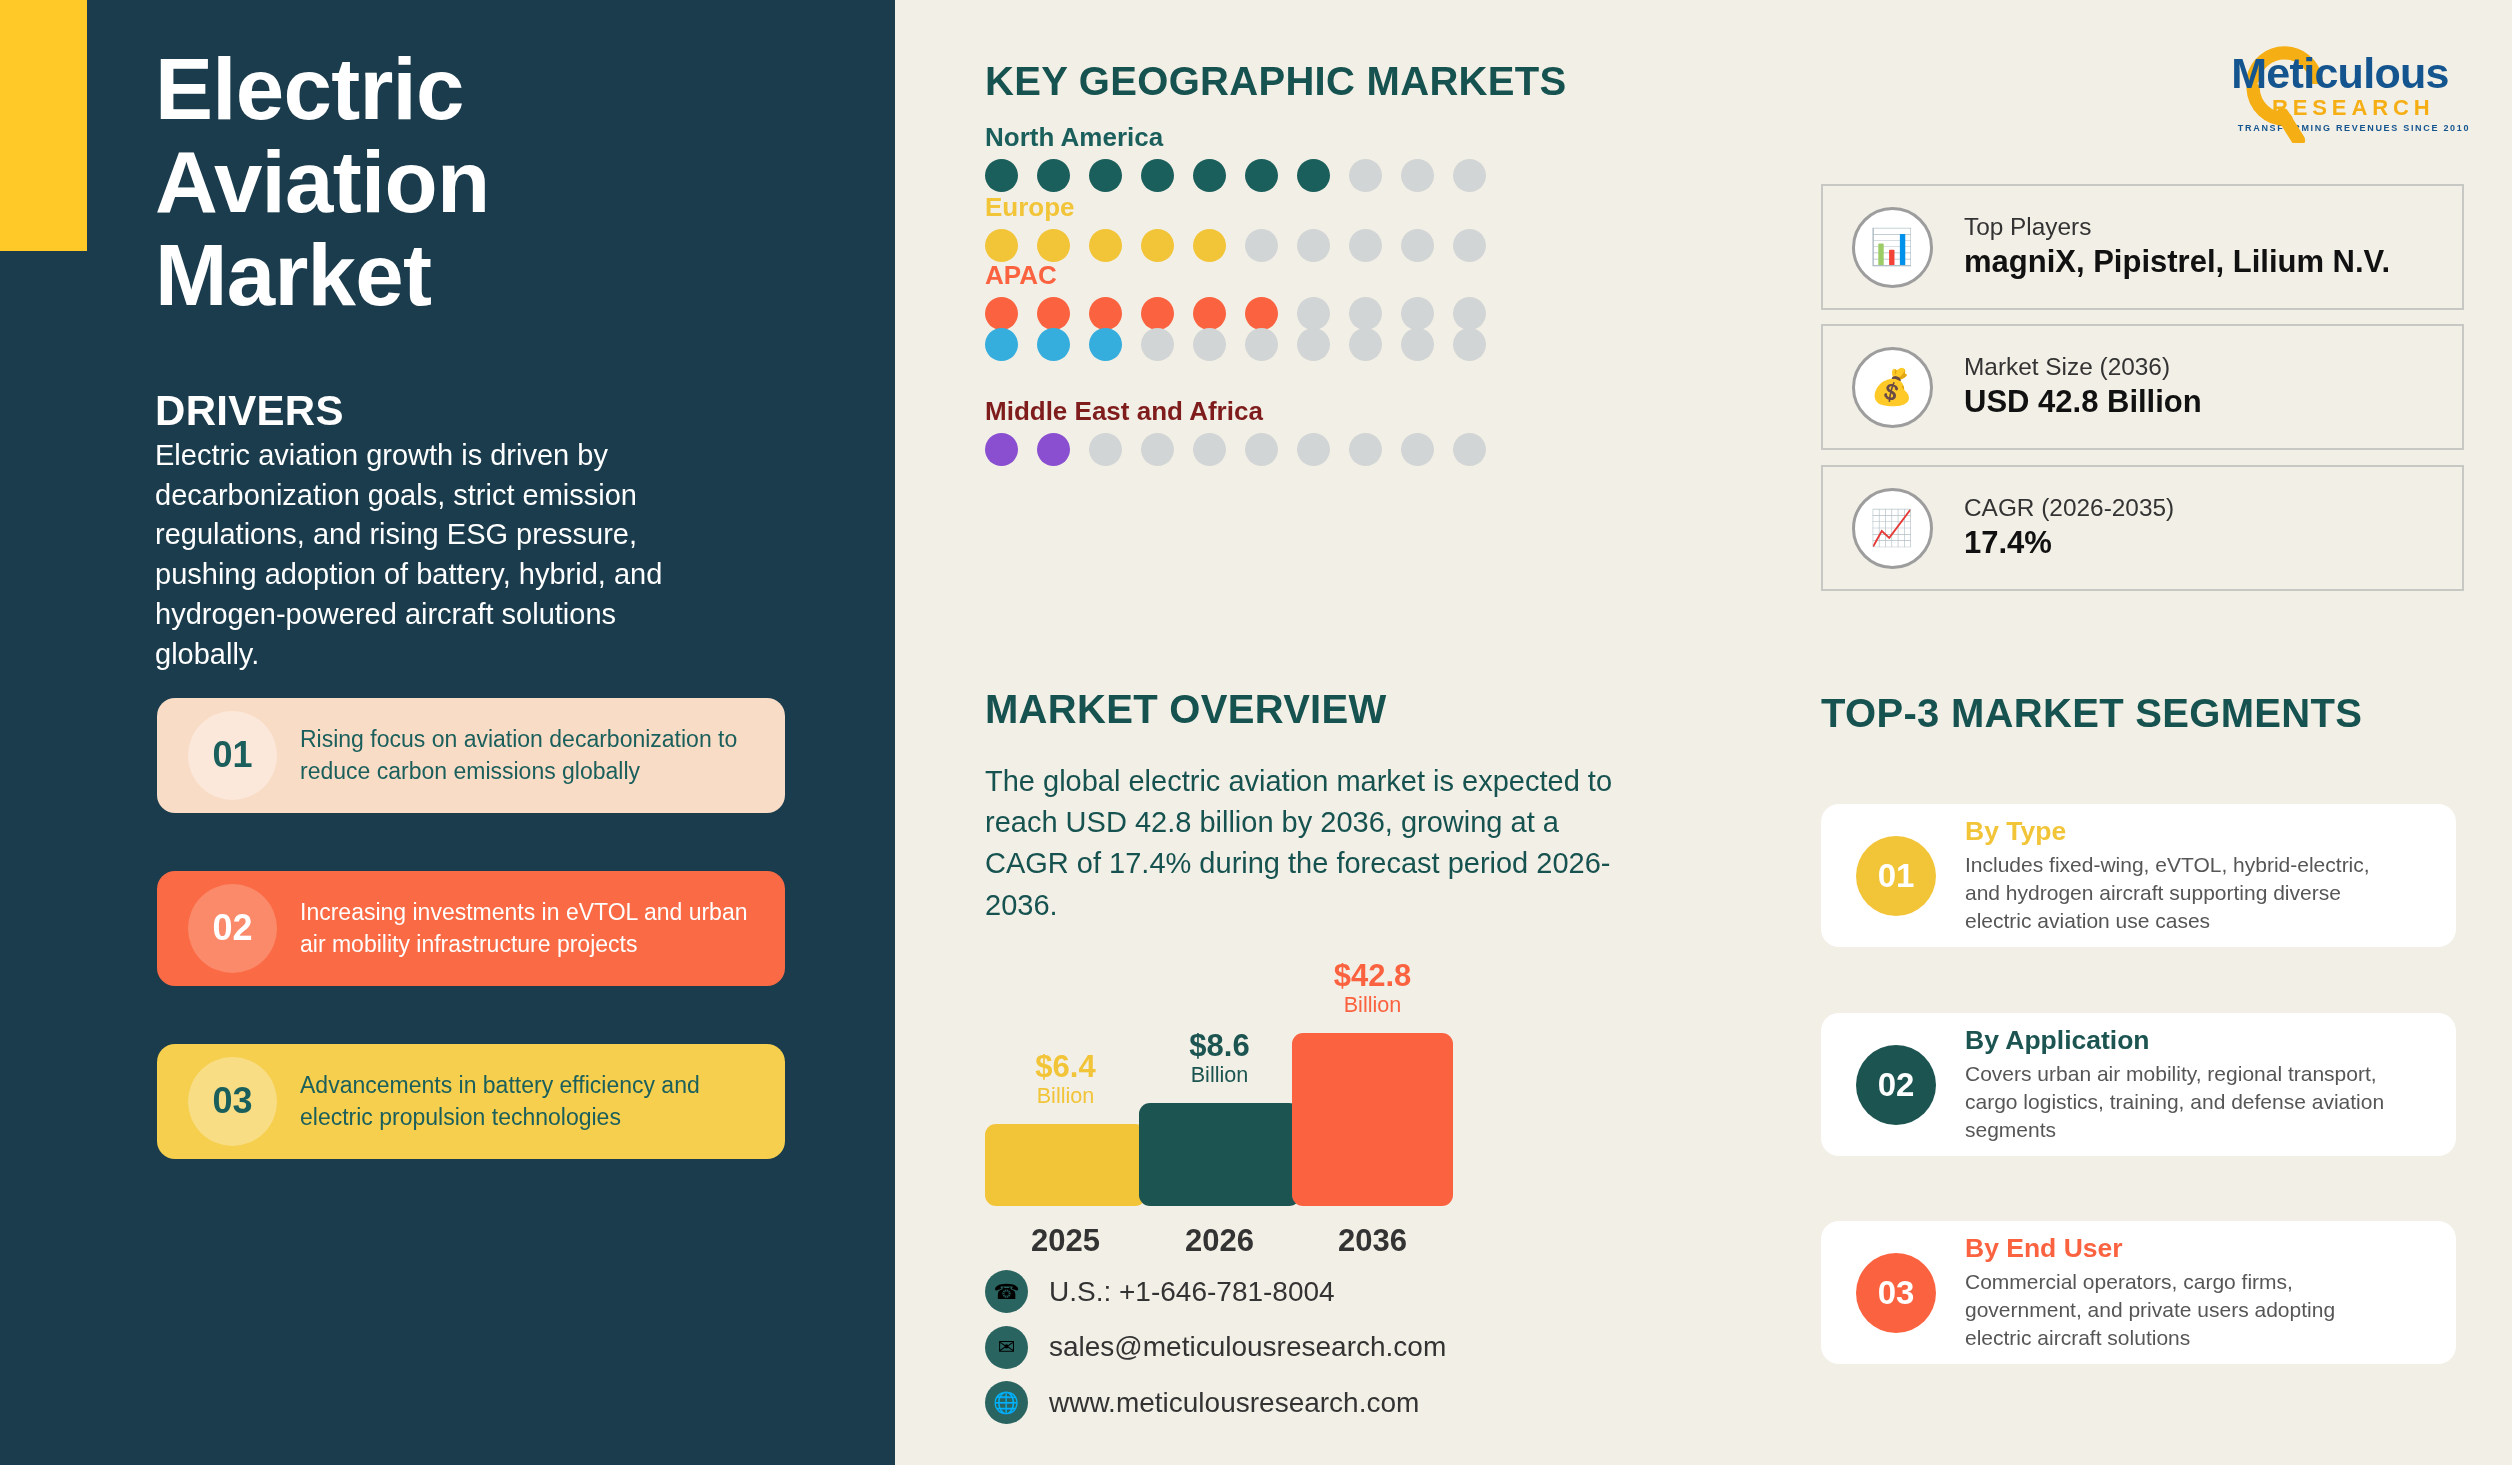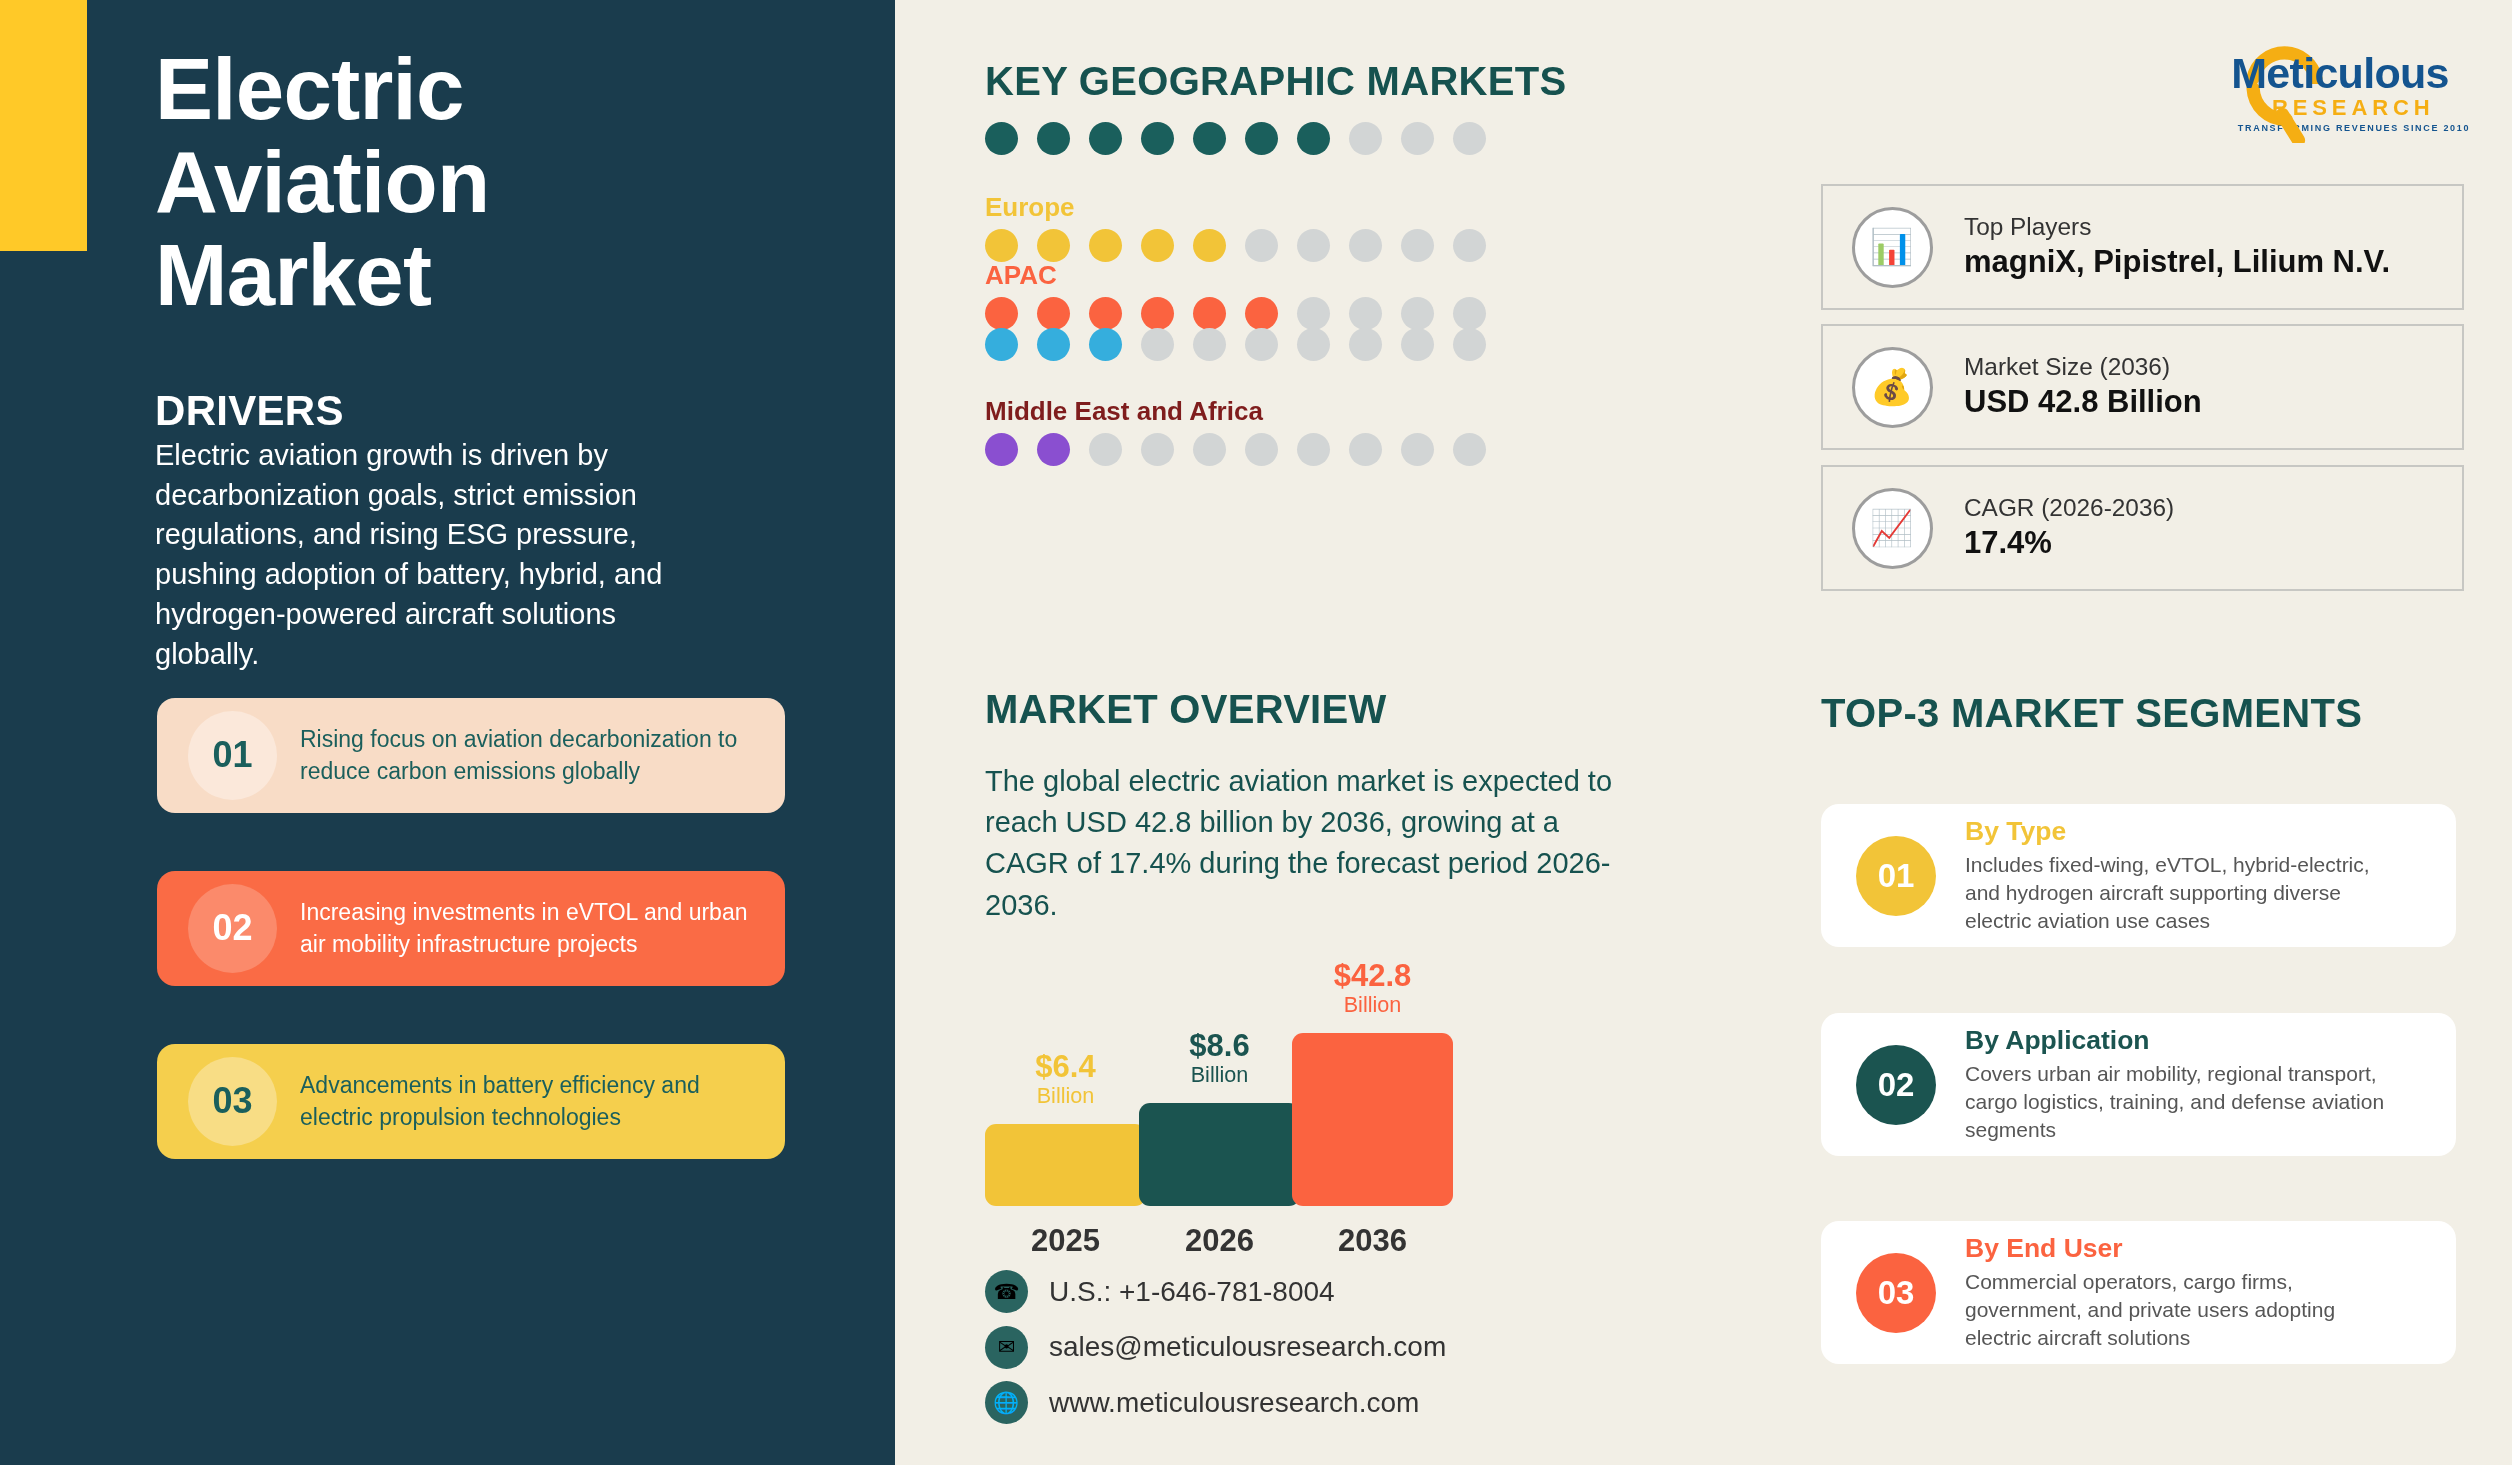--- a/index.html
+++ b/index.html
@@ -168,20 +168,21 @@
         <div class="driver-card c3">
           <div class="driver-num-circle">03</div>
           <div class="driver-text">Advancements in battery efficiency and electric propulsion technologies</div>
         </div>
       </div>
   </div>
 
   <div class="sec-head" id="geo-head">KEY GEOGRAPHIC MARKETS</div>
   <div id="geo-groups">
       <div class="geo-group" style="top: 122px;">
+        <div class="geo-label" style="color: rgb(26, 95, 92);">North America</div>
         <div class="dot-row">
           <div class="dot" style="background: rgb(26, 95, 92);"></div>
           <div class="dot" style="background: rgb(26, 95, 92);"></div>
           <div class="dot" style="background: rgb(26, 95, 92);"></div>
           <div class="dot" style="background: rgb(26, 95, 92);"></div>
           <div class="dot" style="background: rgb(26, 95, 92);"></div>
           <div class="dot" style="background: rgb(26, 95, 92);"></div>
           <div class="dot" style="background: rgb(26, 95, 92);"></div>
           <div class="dot" style="background: rgb(210, 213, 213);"></div>
           <div class="dot" style="background: rgb(210, 213, 213);"></div>
@@ -322,21 +323,21 @@
       <div class="stat-card" style="top: 324px;">
         <div class="stat-ic">💰</div>
         <div class="stat-txt">
           <div class="stat-label">Market Size (2036)</div>
           <div class="stat-value">USD 42.8 Billion</div>
         </div>
       </div>
       <div class="stat-card" style="top: 465px;">
         <div class="stat-ic">📈</div>
         <div class="stat-txt">
-          <div class="stat-label">CAGR (2026-2036)</div>
+          <div class="stat-label">CAGR (2026-2035)</div>
           <div class="stat-value">17.4%</div>
         </div>
       </div>
     </div>
 
   <div class="sec-head" id="seg-head">TOP-3 MARKET SEGMENTS</div>
   <div id="seg-cards">
       <div class="seg-card" style="top: 804px;">
         <div class="seg-num" style="background: rgb(242, 196, 56);">01</div>
         <div class="seg-body">

